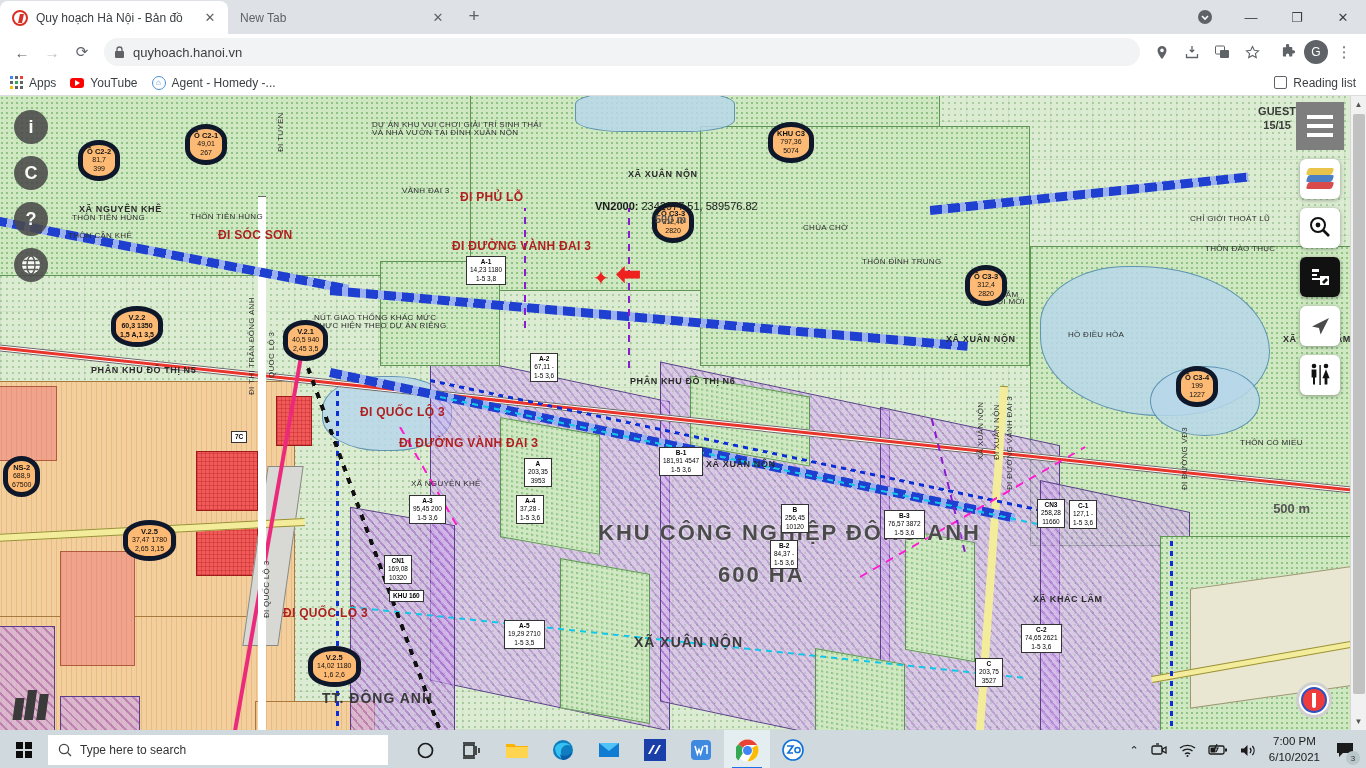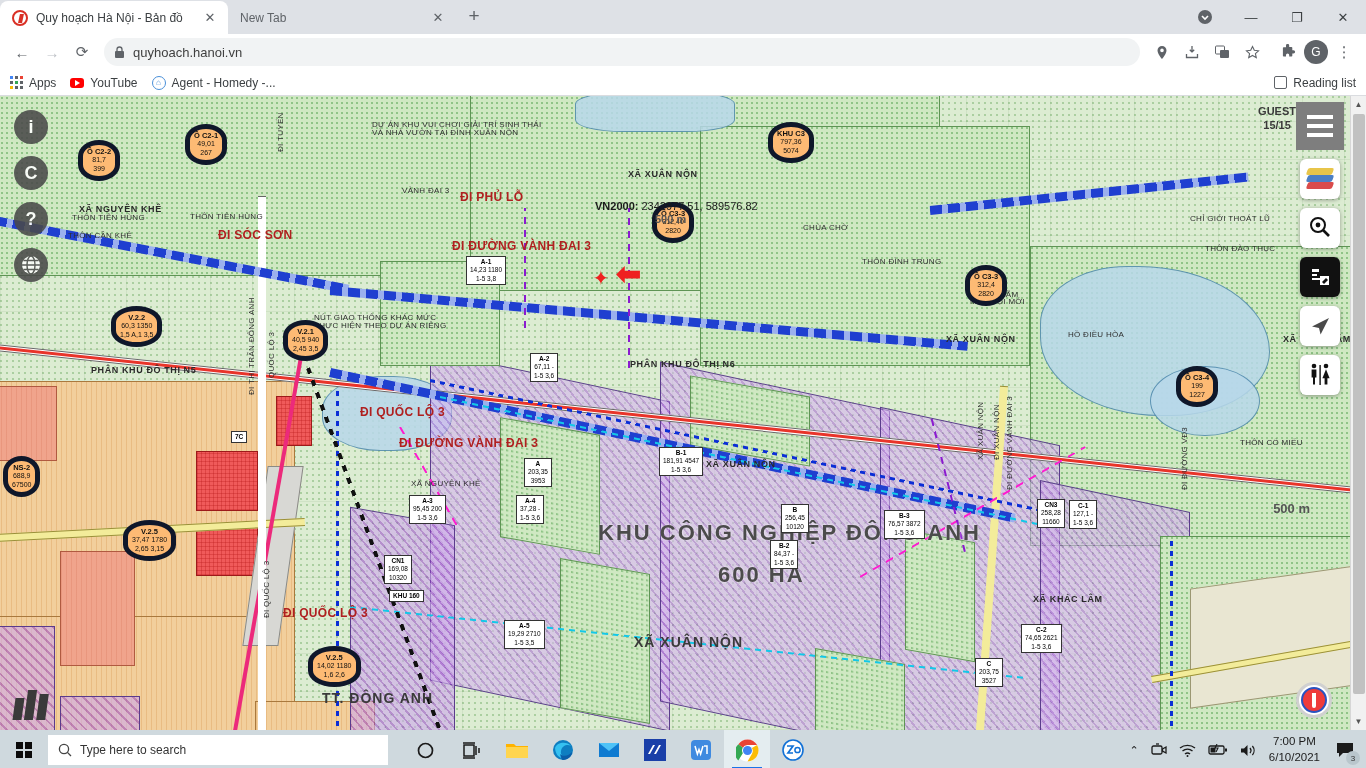--- a/index.html
+++ b/index.html
@@ -372,21 +372,21 @@
       <span>2342977.51, 589576.82</span>
     </div>
     <div class="scale-txt">500 m</div>
     <div class="scale-br">500 m</div>
 
     <div id="label-layer">
         <div class="maplbl lbl-big" style="left: 598px; top: 424px;">KHU CÔNG NGHIỆP ĐÔNG ANH</div>
         <div class="maplbl lbl-big" style="left: 718px; top: 466px;">600 HA</div>
         <div class="maplbl lbl-mid" style="left: 634px; top: 538px;">XÃ XUÂN NỘN</div>
         <div class="maplbl lbl-mid" style="left: 322px; top: 594px;">TT. ĐÔNG ANH</div>
-        <div class="maplbl lbl-sm" style="left: 630px; top: 263px;">PHÂN KHU ĐÔ THỊ N6</div>
+        <div class="maplbl lbl-sm" style="left: 630px; top: 280px;">PHÂN KHU ĐÔ THỊ N6</div>
         <div class="maplbl lbl-sm" style="left: 91px; top: 269px;">PHÂN KHU ĐÔ THỊ N5</div>
         <div class="maplbl lbl-sm" style="left: 79px; top: 108px;">XÃ NGUYÊN KHÊ</div>
         <div class="maplbl lbl-sm" style="left: 628px; top: 73px;">XÃ XUÂN NỘN</div>
         <div class="maplbl lbl-sm" style="left: 946px; top: 238px;">XÃ XUÂN NỘN</div>
         <div class="maplbl lbl-sm" style="left: 706px; top: 363px;">XÃ XUÂN NỘN</div>
         <div class="maplbl lbl-sm" style="left: 1283px; top: 238px;">XÃ THỤY LÂM</div>
         <div class="maplbl lbl-sm" style="left: 1033px; top: 498px;">XÃ KHÁC LÂM</div>
         <div class="maplbl " style="left: 72px; top: 117px;">THÔN TIÊN HÙNG</div>
         <div class="maplbl " style="left: 190px; top: 116px;">THÔN TIÊN HÙNG</div>
         <div class="maplbl " style="left: 68px; top: 135px;">THÔN CẦN KHÊ</div>
@@ -422,21 +422,21 @@
         <div class="maplbl rot-v" style="left: 276px; top: 56px;">ĐI TUYẾN</div>
       </div>
     <div id="parcel-layer">
         <div class="parcel" style="left: 78px; top: 44px;"><b>Ô C2-2</b><span>81,7</span><br><span>399</span></div>
         <div class="parcel" style="left: 185px; top: 28px;"><b>Ô C2-1</b><span>49,01</span><br><span>267</span></div>
         <div class="parcel" style="left: 652px; top: 106px;"><b>Ô C3-3</b><span>312,40</span><br><span>2820</span></div>
         <div class="parcel" style="left: 965px; top: 169px;"><b>Ô C3-3</b><span>312,4</span><br><span>2820</span></div>
         <div class="parcel" style="left: 1176px; top: 270px;"><b>Ô C3-4</b><span>199</span><br><span>1227</span></div>
         <div class="parcel" style="left: 768px; top: 26px;"><b>KHU C3</b><span>797,36</span><br><span>5074</span></div>
         <div class="parcel" style="left: 3px; top: 360px;"><b>NS-2</b><span>688,9</span><br><span>67500</span></div>
-        <div class="parcel" style="left: 111px; top: 210px;"><b>V.2.2</b><span>60,3  1350</span><br><span>1,5 A,1  3,5</span></div>
+        <div class="parcel" style="left: 111px; top: 210px; font-weight: bold;"><b>V.2.2</b><span>60,3  1350</span><br><span>1,5 A,1  3,5</span></div>
         <div class="parcel" style="left: 123px; top: 424px;"><b>V.2.5</b><span>37,47  1780</span><br><span>2,65 3,15</span></div>
         <div class="parcel" style="left: 283px; top: 224px;"><b>V.2.1</b><span>40,5 940</span><br><span>2,45 3,5</span></div>
         <div class="parcel" style="left: 308px; top: 550px;"><b>V.2.5</b><span>14,02 1180</span><br><span>1,6 2,6</span></div>
       </div>
     <div id="parcelbox-layer">
         <div class="parcel-box" style="left: 466px; top: 160px;"><b>A-1</b><div>14,23  1180</div><div>1-5      3,8</div></div>
         <div class="parcel-box" style="left: 530px; top: 257px;"><b>A-2</b><div>67,11   -</div><div>1-5      3,6</div></div>
         <div class="parcel-box" style="left: 524px; top: 362px;"><b>A</b><div>203,35</div><div>3953</div></div>
         <div class="parcel-box" style="left: 516px; top: 399px;"><b>A-4</b><div>37,28  -</div><div>1-5    3,6</div></div>
         <div class="parcel-box" style="left: 504px; top: 524px;"><b>A-5</b><div>19,29  2710</div><div>1-5     3,5</div></div>

